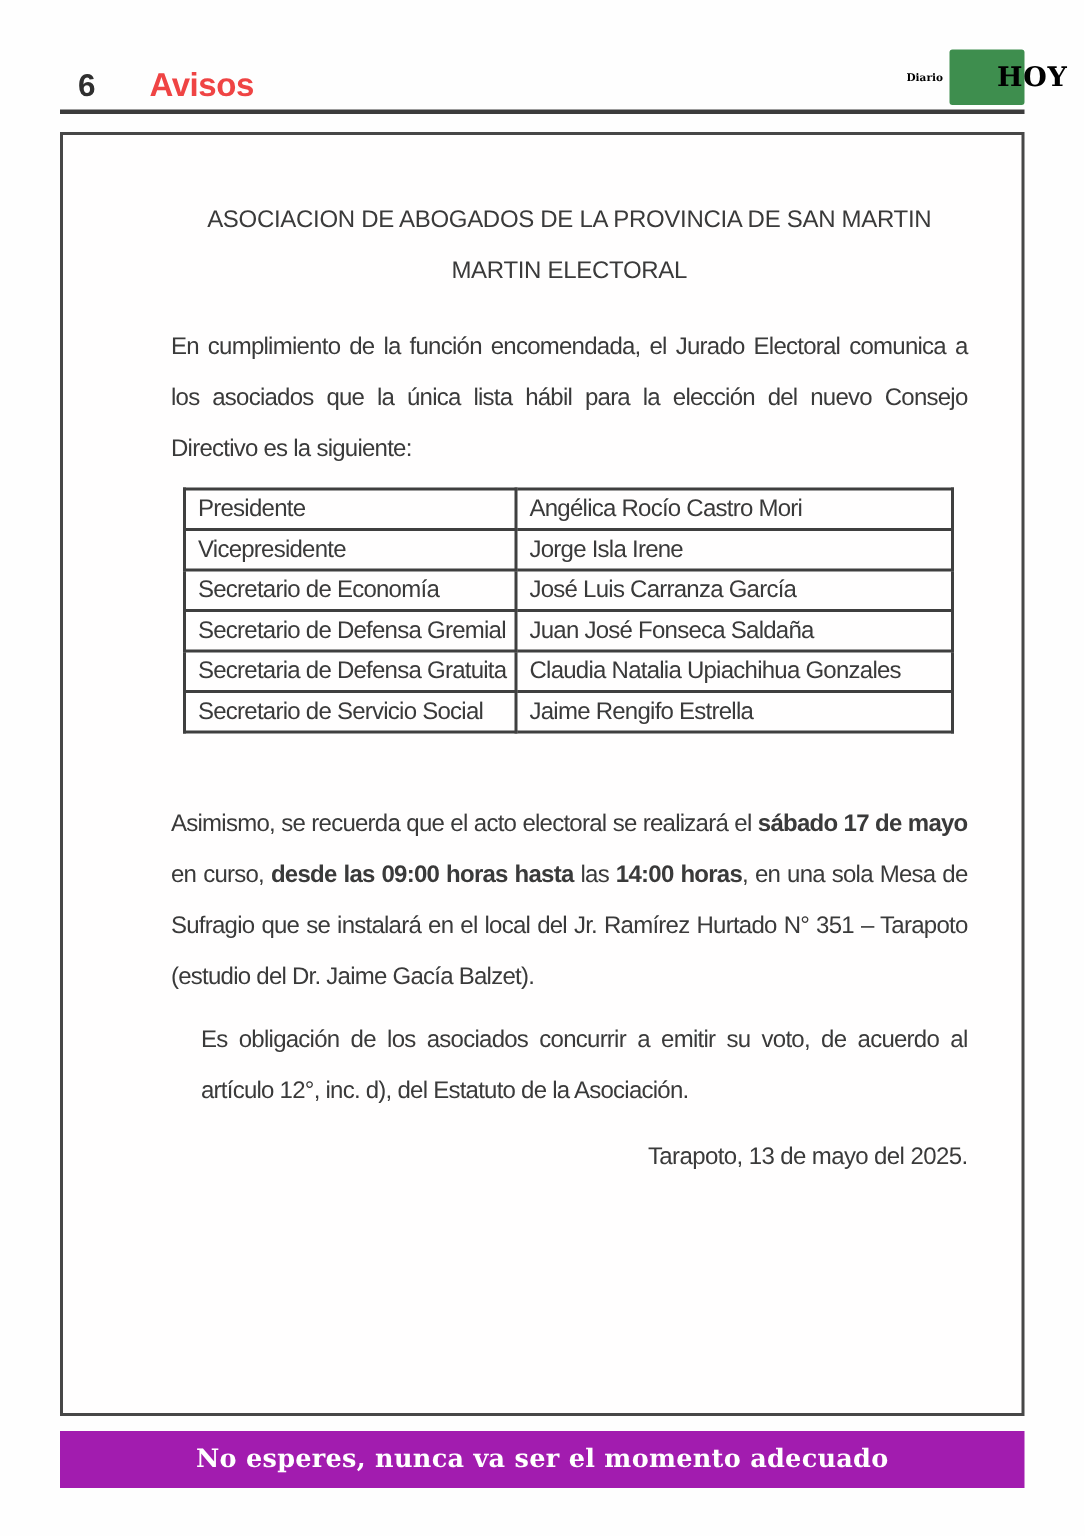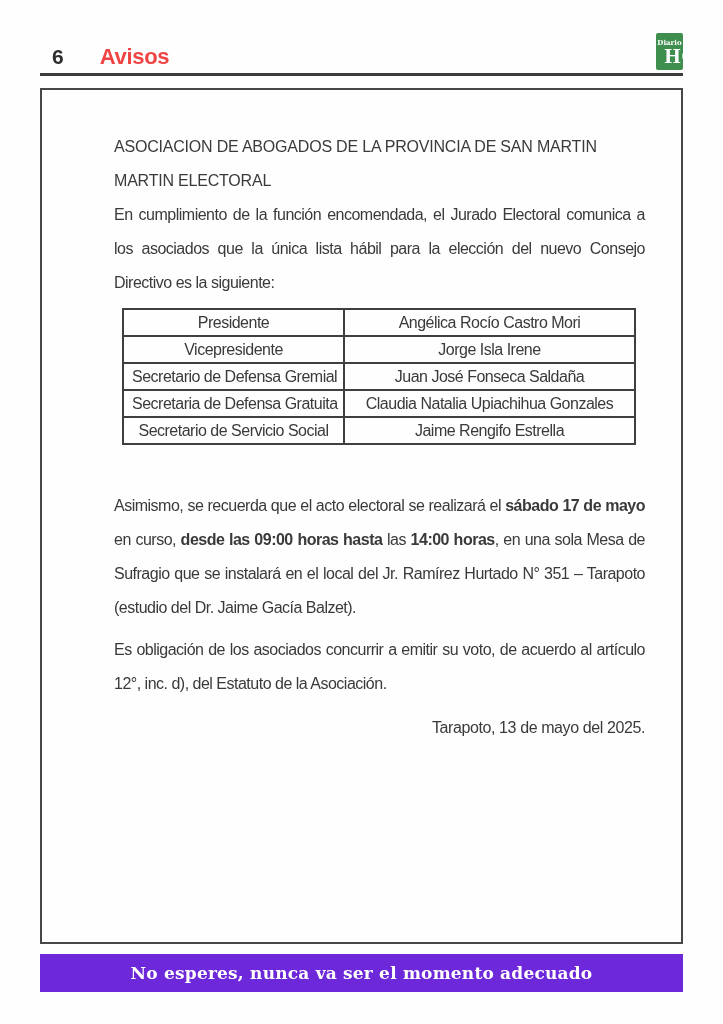--- a/index.html
+++ b/index.html
@@ -17,56 +17,55 @@
     padding-top: 30px;
     display: flex; justify-content: space-between; align-items: flex-end;
     height: 70px;
   }
   .head-left { display: flex; align-items: baseline; gap: 36px; padding-left: 12px; }
   .page-num { font-size: 21px; font-weight: 700; color: #2f2f2f; }
   .section { font-size: 22px; font-weight: 700; color: #ef4444; letter-spacing: -0.3px; }
   .head-right { display: flex; align-items: flex-end; gap: 10px; }
   .date { font-size: 15px; color: #2f2f2f; letter-spacing: -0.2px; padding-bottom: 6px; }
   .logo {
-    width: 27px; height: 37px;
-    display: flex; flex-direction: column; align-items: center; justify-content: center;
+    width: 50px; height: 37px;
+    display: flex; align-items: center; justify-content: center;
     border-radius: 2px;
-    color: #ffffff;
+    color: #000000;
   }
   .logo-top { font-family: "DejaVu Serif", serif; font-size: 7px; font-weight: 700; line-height: 9px; }
   .logo-main { font-family: "DejaVu Serif", serif; font-size: 18px; font-weight: 700; line-height: 19px; letter-spacing: 0.5px; padding-left: 36px; }
   .rule { height: 3px; background: #3c3c3c; margin-top: 3px; }
 
   
   .notice-box {
     margin-top: 12px;
     border: 2px solid #474747;
     height: 856px;
     background: #fffefe;
     padding: 40px 36px 8px 72px;
   }
-  .title { font-weight: 400; font-size: 16px; line-height: 34px; letter-spacing: -0.2px; color: #3a3a3a; }
+  .title { text-align: center; font-weight: 400; font-size: 16px; line-height: 34px; letter-spacing: -0.2px; color: #3a3a3a; }
   .title span { display: block; }
   .para {
     font-size: 16px; line-height: 34px; letter-spacing: -0.5px;
     text-align: justify; color: #3a3a3a;
   }
   .b { font-weight: 700; }
-  .p1 { margin-top: 0; }
+  .p1 { margin-top: 17px; }
   .p2 { margin-top: 44px; }
-  .p3 { margin-top: 8px; }
+  .p3 { margin-top: 8px; margin-left: 20px; }
   .dateline { margin-top: 10px; text-align: right; font-size: 16px; line-height: 34px; letter-spacing: -0.4px; }
 
   
   table.roster {
     margin-top: 8px; margin-left: 8px;
     border-collapse: collapse;
     width: 514px;
     table-layout: fixed;
-    text-align: center;
   }
   table.roster td {
     border: 2px solid #3f3f3f;
     height: 27px;
     font-size: 16px; letter-spacing: -0.5px;
     padding: 0 8px;
     white-space: nowrap; overflow: hidden;
     color: #3a3a3a;
   }
   td.col-pos { width: 221px; }
@@ -120,20 +119,24 @@
       <tbody>
         <tr>
           <td class="col-pos">Presidente</td>
           <td class="col-name">Angélica Rocío Castro Mori</td>
         </tr>
         <tr>
           <td class="col-pos">Vicepresidente</td>
           <td class="col-name">Jorge Isla Irene</td>
         </tr>
         <tr>
+          <td class="col-pos">Secretario de Economía</td>
+          <td class="col-name">José Luis Carranza García</td>
+        </tr>
+        <tr>
           <td class="col-pos">Secretario de Defensa Gremial</td>
           <td class="col-name">Juan José Fonseca Saldaña</td>
         </tr>
         <tr>
           <td class="col-pos">Secretaria de Defensa Gratuita</td>
           <td class="col-name">Claudia Natalia Upiachihua Gonzales</td>
         </tr>
         <tr>
           <td class="col-pos">Secretario de Servicio Social</td>
           <td class="col-name">Jaime Rengifo Estrella</td>
@@ -143,17 +146,17 @@
 
     <p class="para p2"><span>Asimismo, se recuerda que el acto electoral se realizará el </span><span class="b">sábado 17 de mayo</span><span> en curso, </span><span class="b">desde las 09:00 horas hasta</span><span> las </span><span class="b">14:00 horas</span><span>, en una sola Mesa de Sufragio que se instalará en el local del Jr. Ramírez Hurtado N° 351 – Tarapoto (estudio del Dr. Jaime Gacía Balzet).</span></p>
 
     <p class="para p3">Es obligación de los asociados concurrir a emitir su voto, de acuerdo al artículo 12°, inc. d), del Estatuto de la Asociación.</p>
 
     <p class="dateline">Tarapoto, 13 de mayo del 2025.</p>
 
 
   </main>
 
-  <div class="footer-banner" style="background: #6d28d9;">
+  <div class="footer-banner" style="background: #a21caf;">
     <span class="slogan">No esperes, nunca va ser el momento adecuado</span>
   </div>
 
 </div>
 
 </body></html>

